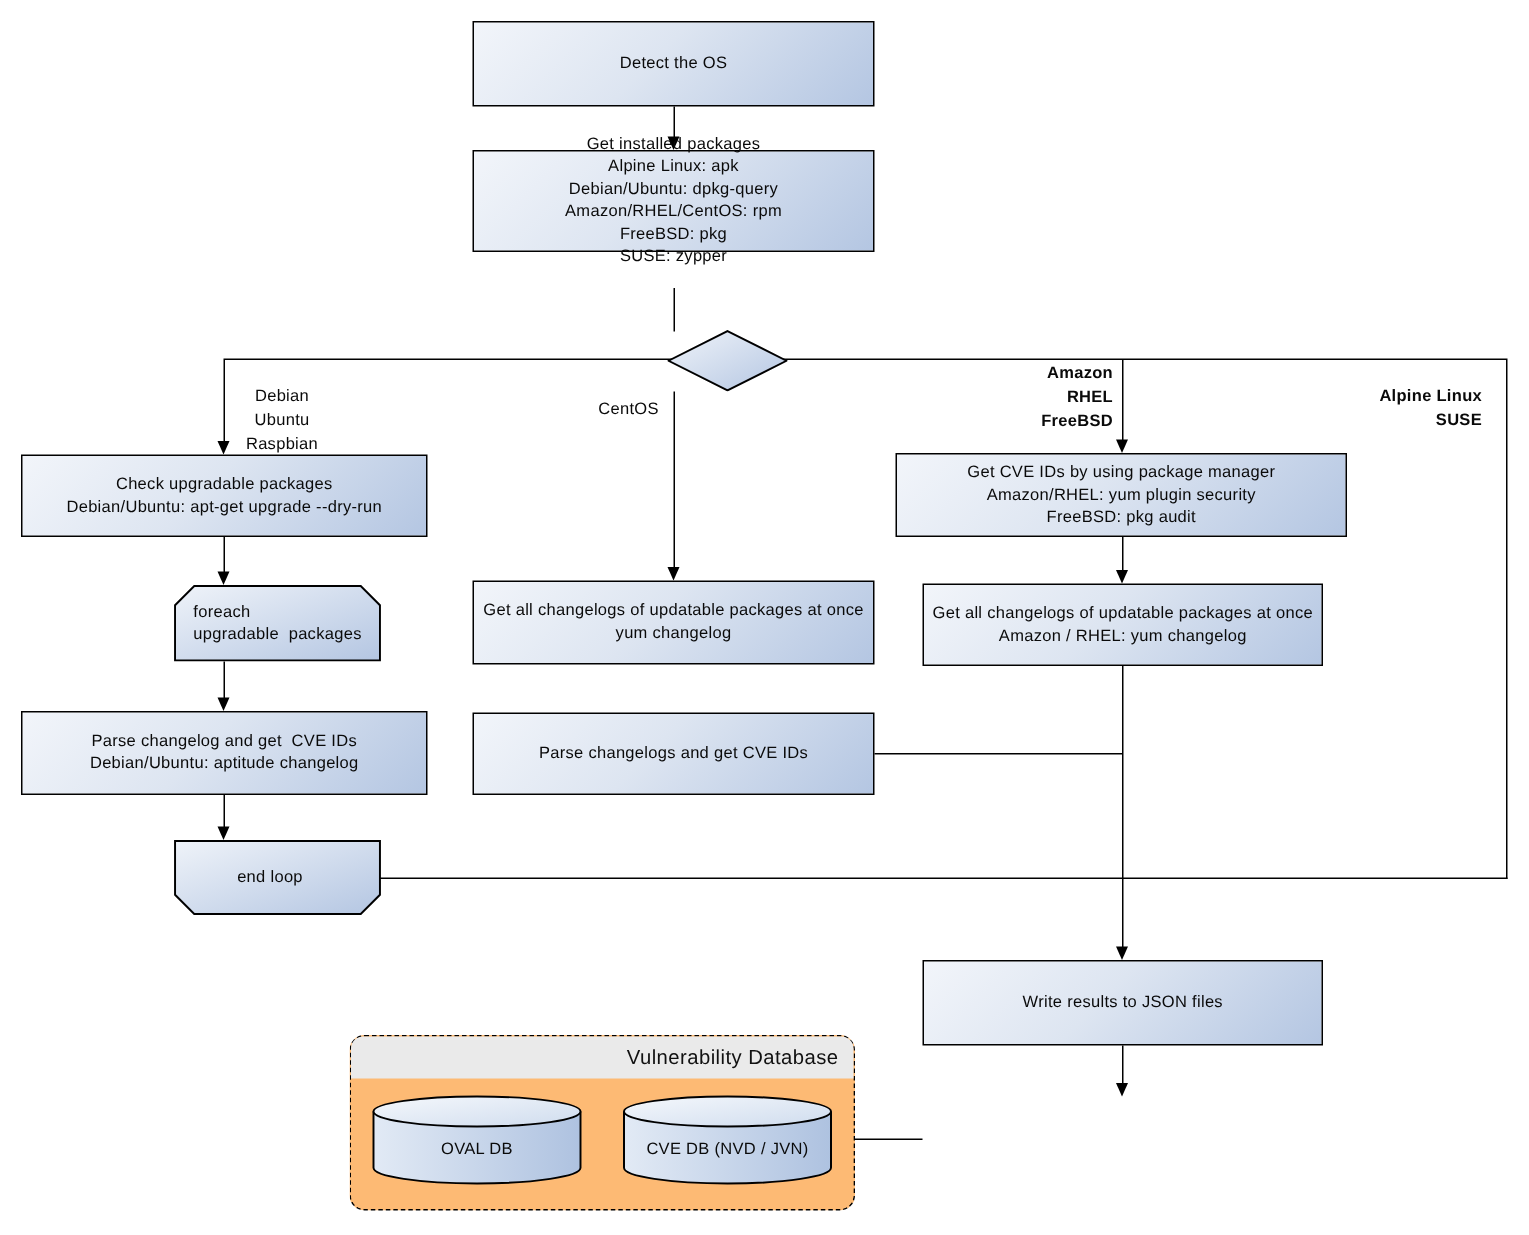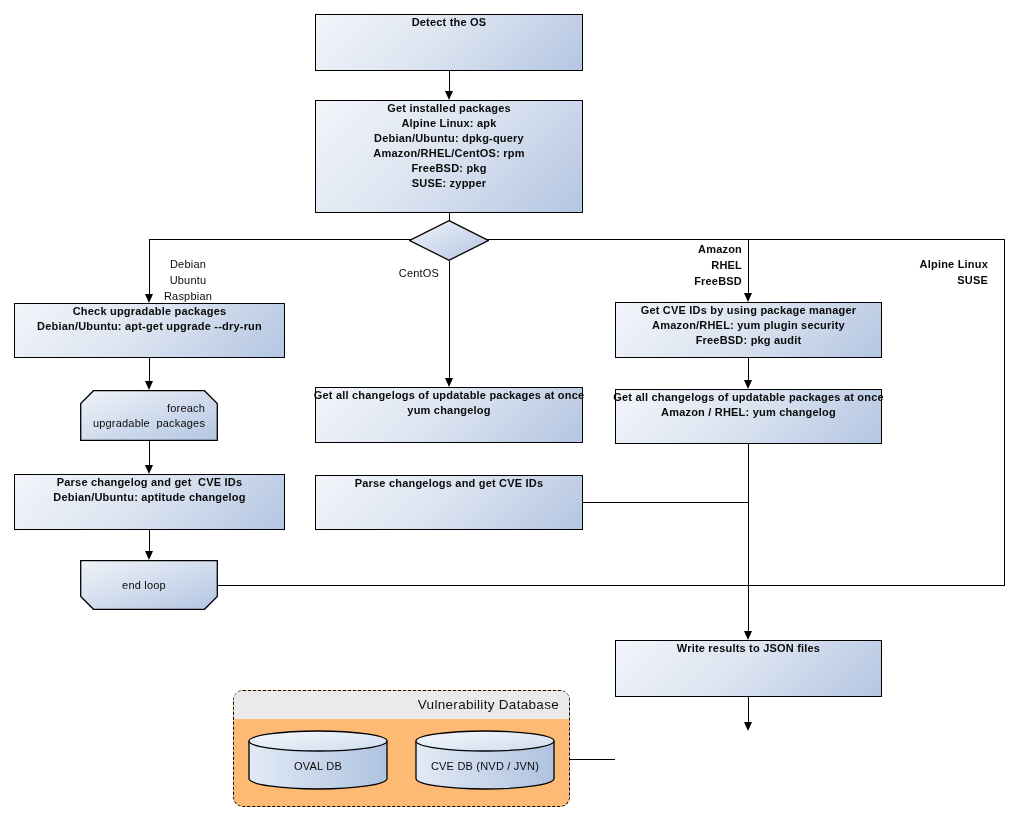--- a/index.html
+++ b/index.html
@@ -5,25 +5,25 @@
   html,body { margin:0; padding:0; background:#ffffff; }
   .canvas {
     position:relative; width:1019px; height:823px; overflow:hidden;
     font-family:"Liberation Sans", sans-serif; font-size:11px; color:#0a0a0a;
     letter-spacing:0.2px;
   }
   .node {
     position:absolute; box-sizing:border-box;
     border:1.4px solid #000;
     background:linear-gradient(135deg,#f2f5fa 0%, #dde5f1 45%, #b4c6e2 100%);
-    display:flex; justify-content:center; text-align:center;font-weight:bold;
+    display:flex; align-items:center; justify-content:center; text-align:center;
   }
   .node .lbl { white-space:pre-wrap; line-height:15px; width:100%; }
   .node .lbl.wide { width:312px; flex:none; }
-  .shape { position:absolute; display:flex; align-items:center; justify-content:center; text-align:right; }
+  .shape { position:absolute; display:flex; align-items:center; justify-content:center; text-align:left;margin-left:36px; }
   .shape svg { position:absolute; left:0; top:0; }
   .shape .lbl { position:relative; white-space:pre-wrap; line-height:15px; }
   .hl { position:absolute; height:1px; background:#000; }
   .vl { position:absolute; width:1px; background:#000; }
   .ah { position:absolute; width:0; height:0;
         border-left:4.5px solid transparent; border-right:4.5px solid transparent;
         border-top:9px solid #000; }
   .branch-label { position:absolute; white-space:pre-wrap; line-height:16px; }
   .tr { text-align:right;font-weight:bold; } .tc { text-align:center; }
   .dbpanel {
@@ -107,21 +107,21 @@
         </linearGradient>
       </defs>
       <polygon points="40,0.7 79.3,20.5 40,40.3 0.7,20.5" fill="url(#gDia)" stroke="#000" stroke-width="1.3"></polygon>
     </svg>
   </div>
 
   <div class="node" style="left:315px;top:14px;width:268px;height:57px">
     <div class="lbl">Detect the OS</div>
   </div>
 
-  <div class="node" style="left:315px;top:100px;width:268px;height:113px">
+  <div class="node" style="left:315px;top:100px;width:268px;height:68px">
     <div class="lbl">Get installed packages
 Alpine Linux: apk
 Debian/Ubuntu: dpkg-query
 Amazon/RHEL/CentOS: rpm
 FreeBSD: pkg
 SUSE: zypper</div>
   </div>
 
   <div class="node" style="left:14px;top:303px;width:271px;height:55px">
     <div class="lbl">Check upgradable packages
@@ -135,21 +135,21 @@
 
   <div class="node" style="left:315px;top:387px;width:268px;height:56px">
     <div class="lbl wide">Get all changelogs of updatable packages at once
 yum changelog</div>
   </div>
 
   <div class="node" style="left:315px;top:475px;width:268px;height:55px">
     <div class="lbl">Parse changelogs and get CVE IDs</div>
   </div>
 
-  <div class="node" style="left:615px;top:302px;width:267px;height:56px">
+  <div class="node" style="left:597px;top:302px;width:301px;height:56px">
     <div class="lbl">Get CVE IDs by using package manager
 Amazon/RHEL: yum plugin security
 FreeBSD: pkg audit</div>
   </div>
 
   <div class="node" style="left:615px;top:389px;width:267px;height:55px">
     <div class="lbl wide">Get all changelogs of updatable packages at once
 Amazon / RHEL: yum changelog</div>
   </div>
 

